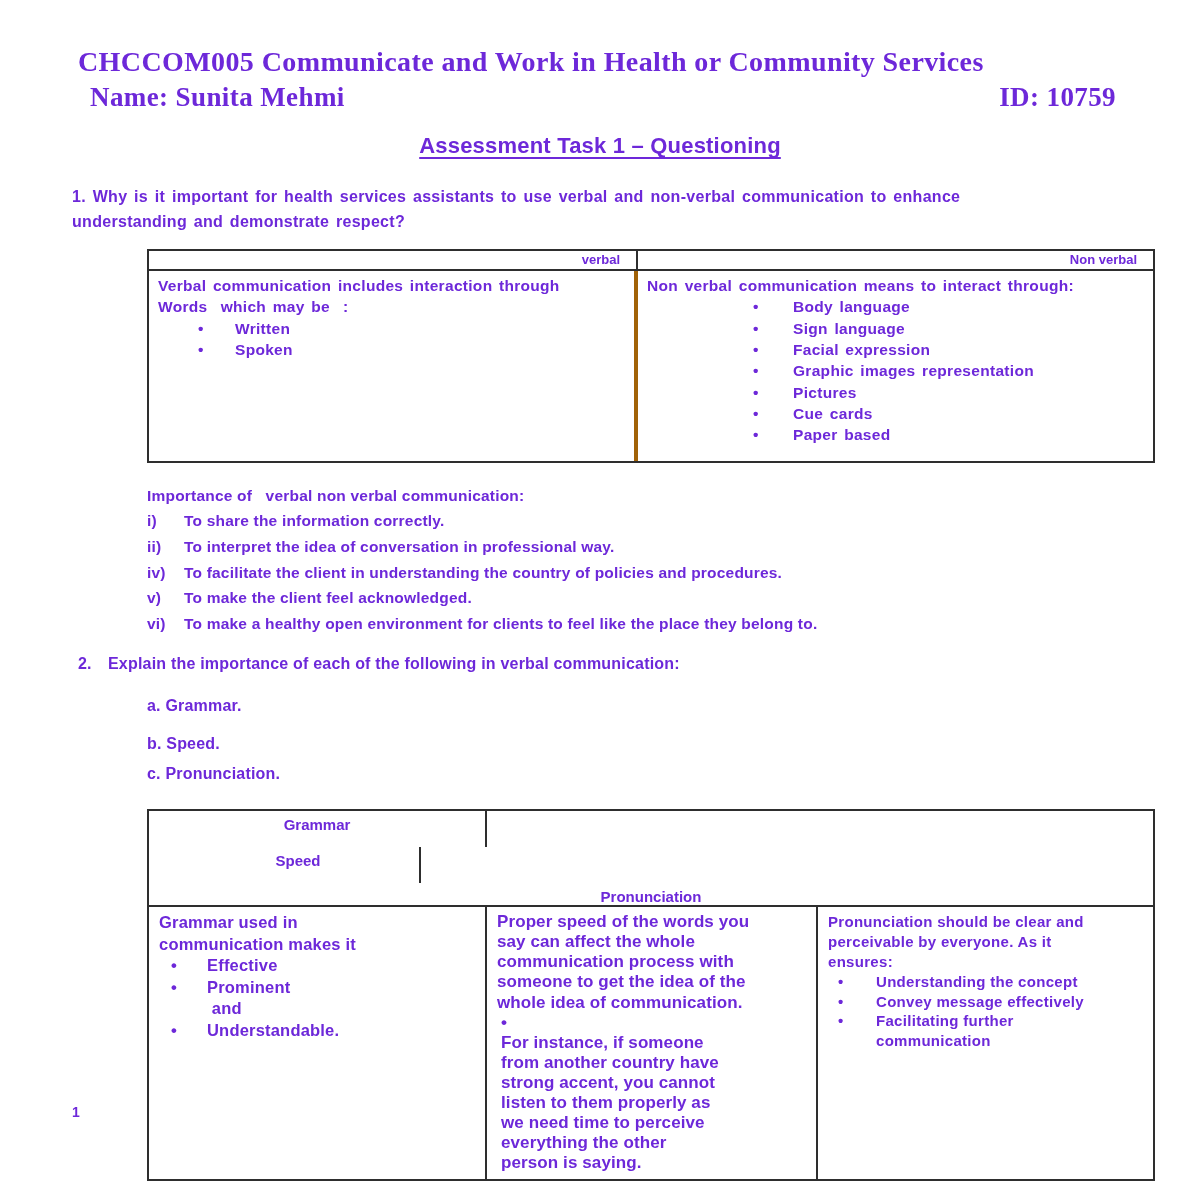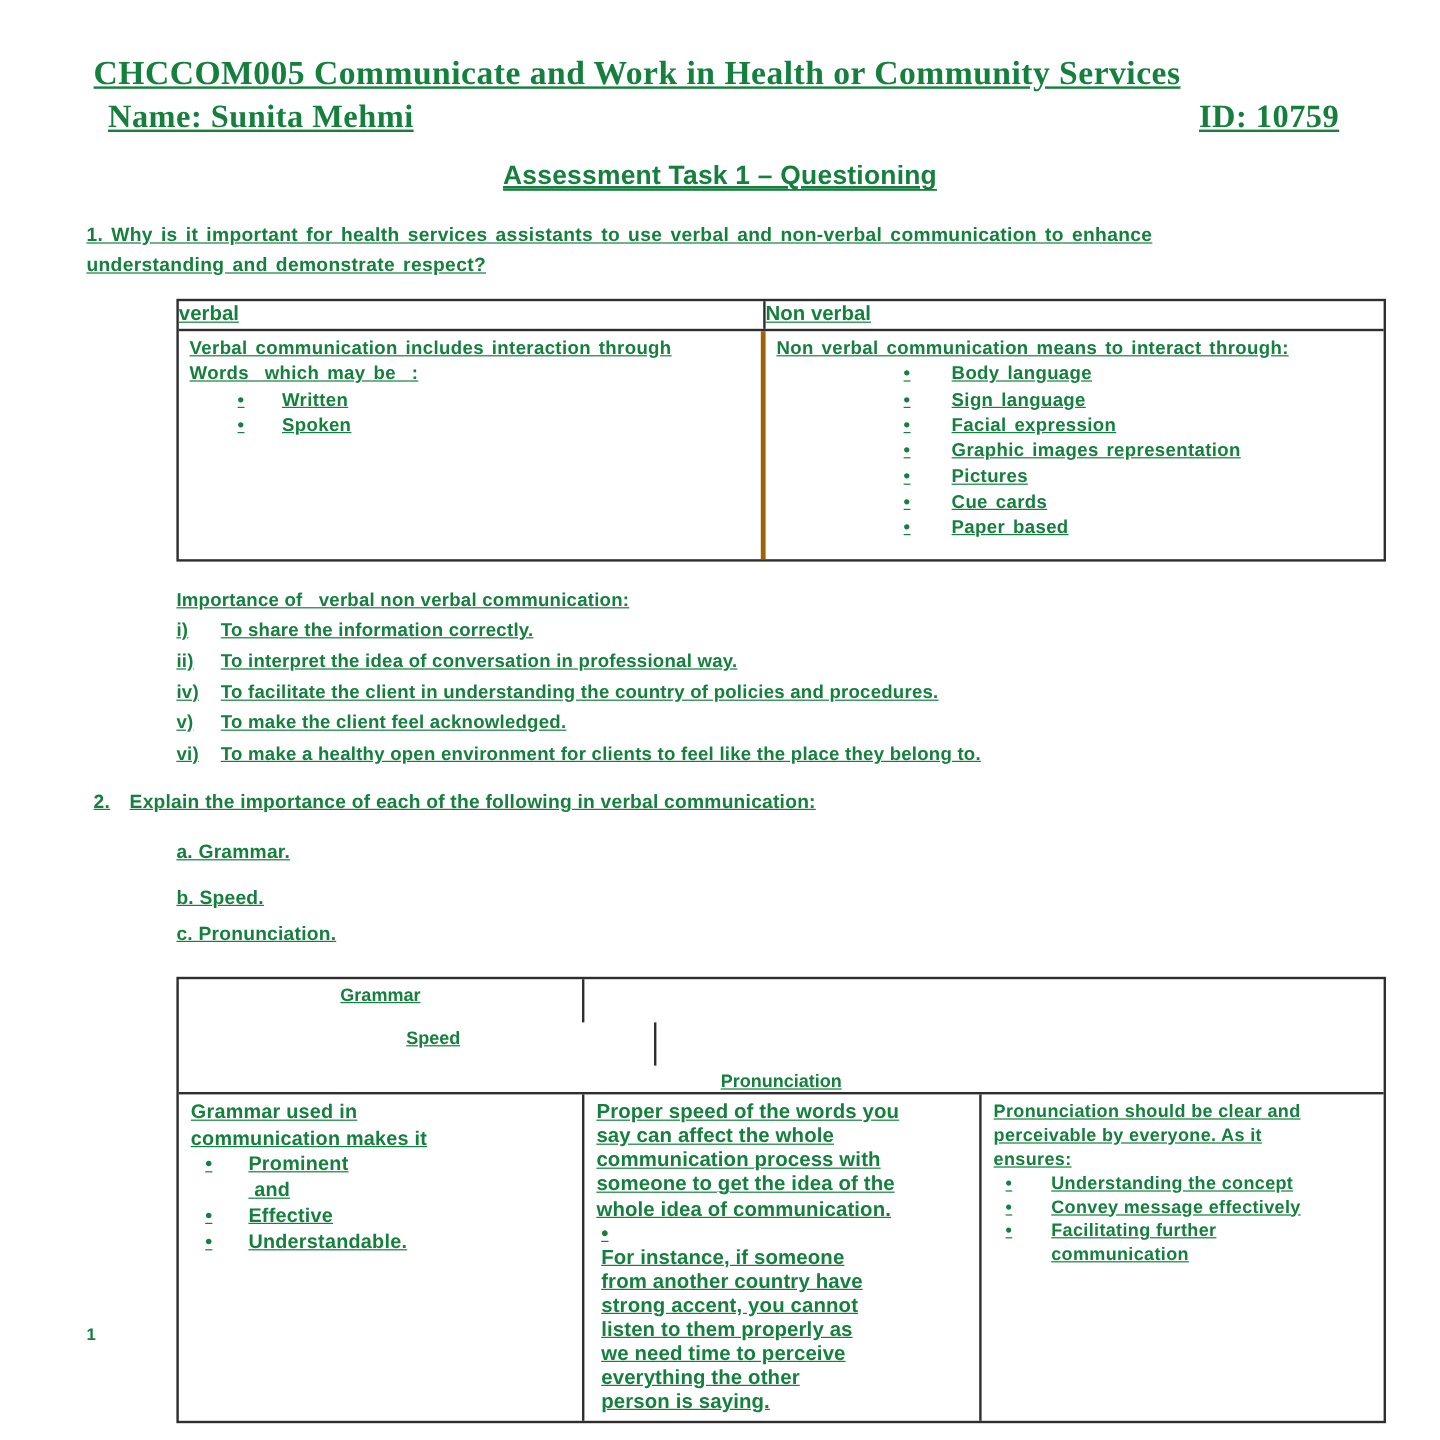--- a/index.html
+++ b/index.html
@@ -2,24 +2,23 @@
 <html><head>
 <meta charset="utf-8">
 <style>
   * { margin: 0; padding: 0; box-sizing: border-box; }
   html, body { background: #ffffff; }
   .page {
     position: relative;
     width: 1200px;
     height: 1200px;
     background: #ffffff;
-    color: #15803d;
+    color: #6d28d9;
     font-family: "Liberation Sans", sans-serif;
     overflow: hidden;
-    text-decoration: underline;
   }
   .pw { white-space: pre-wrap; }
 
   
   .doc-header {
     margin: 46px 78px 0 78px;
     font-family: "Liberation Serif", serif;
     font-weight: 700;
     letter-spacing: 0.4px;
   }
@@ -61,22 +60,22 @@
   }
 
   
   .t1 {
     margin: 14px 0 0 147px;
     width: 1008px;
     border: 2px solid #2e2e2e;
   }
   .t1 .hrow { display: flex; border-bottom: 2px solid #2e2e2e; }
   .t1 .hcell {
-    font-size: 17px; font-weight: 700; text-align: left;
-    padding: 1px 0 2px 0;
+    font-size: 13px; font-weight: 700; text-align: right;
+    padding: 1px 16px 2px 0;
   }
   .t1 .hcell.c0 { width: 489px; border-right: 2px solid #2e2e2e; }
   .t1 .hcell.c1 { flex: 1; }
   .t1 .brow { display: flex; min-height: 190px; }
   .t1 .bcell {
     font-size: 15.5px; font-weight: 700; line-height: 1.38;
     letter-spacing: 0.3px; word-spacing: 2px;
     padding: 4px 8px 6px 9px;
   }
   .t1 .bcell.c0 { width: 489px; border-right: 4px solid #a16207; }
@@ -120,21 +119,21 @@
     margin: 26px 0 0 147px;
     width: 1008px;
     border: 2px solid #2e2e2e;
   }
   .t2 .hrow { display: flex; border-bottom: 2px solid #2e2e2e; flex-direction: column; }
   .t2 .hcell {
     font-size: 15px; font-weight: 700; text-align: center;
     height: 36px; padding-top: 5px;
   }
   .t2 .hcell.c0 { width: 338px; border-right: 2px solid #2e2e2e; }
-  .t2 .hcell.c1 { width: 398px; border-right: 2px solid #2e2e2e; padding-left: 28px; }
+  .t2 .hcell.c1 { width: 272px; border-right: 2px solid #2e2e2e; padding-left: 28px; }
   .t2 .hcell.c2 { flex: 1; }
   .t2 .brow { display: flex; min-height: 256px; }
   .t2 .bcell { font-weight: 700; padding: 5px 8px 6px 10px; }
   .t2 .bcell.c0 { width: 338px; border-right: 2px solid #2e2e2e;
                   font-size: 16.5px; line-height: 1.3; letter-spacing: 0.2px; }
   .t2 .bcell.c1 { width: 331px; border-right: 2px solid #2e2e2e;
                   font-size: 17px; line-height: 1.18; letter-spacing: 0.1px; }
   .t2 .bcell.c2 { flex: 1; font-size: 15px; line-height: 1.32; letter-spacing: 0.3px; }
   .t2 .c0 .bullet { margin-left: 12px; }
   .t2 .c0 .bullet .dot { width: 36px; }
@@ -259,26 +258,26 @@
       <div class="hcell c0">Grammar</div>
       <div class="hcell c1">Speed</div>
       <div class="hcell c2">Pronunciation</div>
     </div>
     <div class="brow">
       <div class="bcell c0">
         <div class="pw">Grammar used in
 communication makes it</div>
         <div class="bullet">
           <span class="dot"></span>
+          <span class="pw">Effective</span>
+        </div>
+        <div class="bullet">
+          <span class="dot"></span>
           <span class="pw">Prominent
  and</span>
-        </div>
-        <div class="bullet">
-          <span class="dot"></span>
-          <span class="pw">Effective</span>
         </div>
         <div class="bullet">
           <span class="dot"></span>
           <span class="pw">Understandable.</span>
         </div>
       </div>
       <div class="bcell c1">
         <div class="pw">Proper speed of the words you
 say can affect the whole
 communication process with

